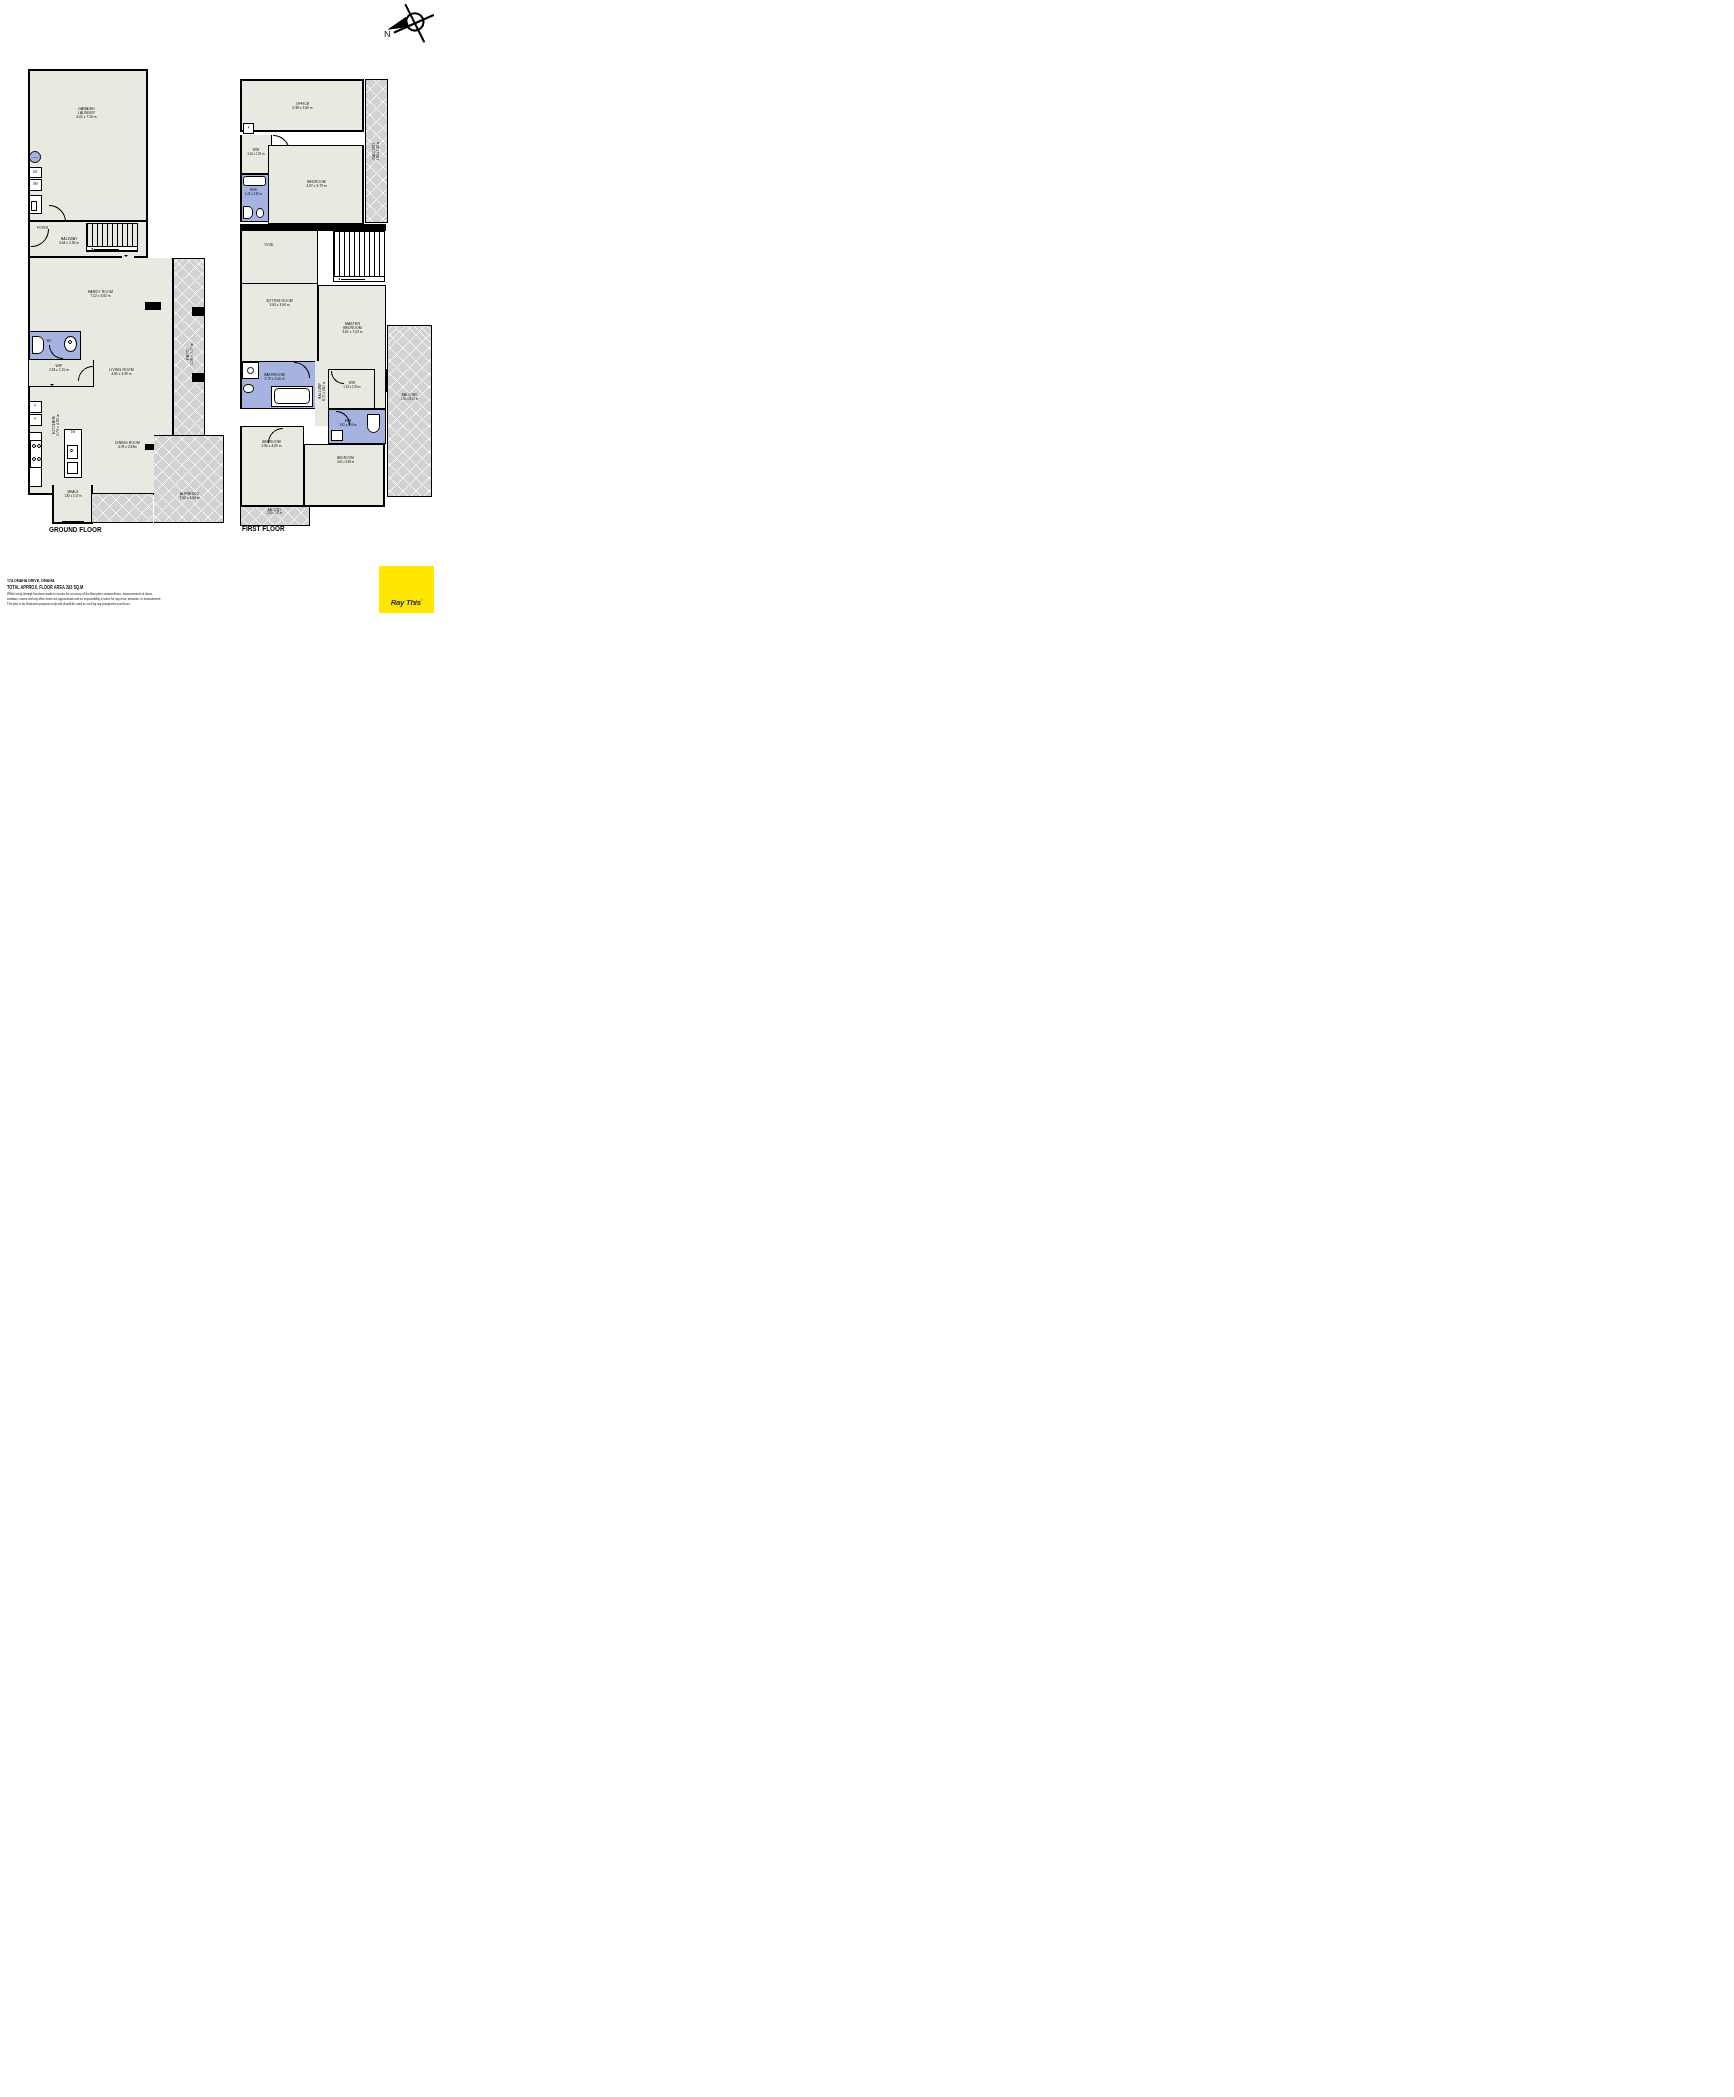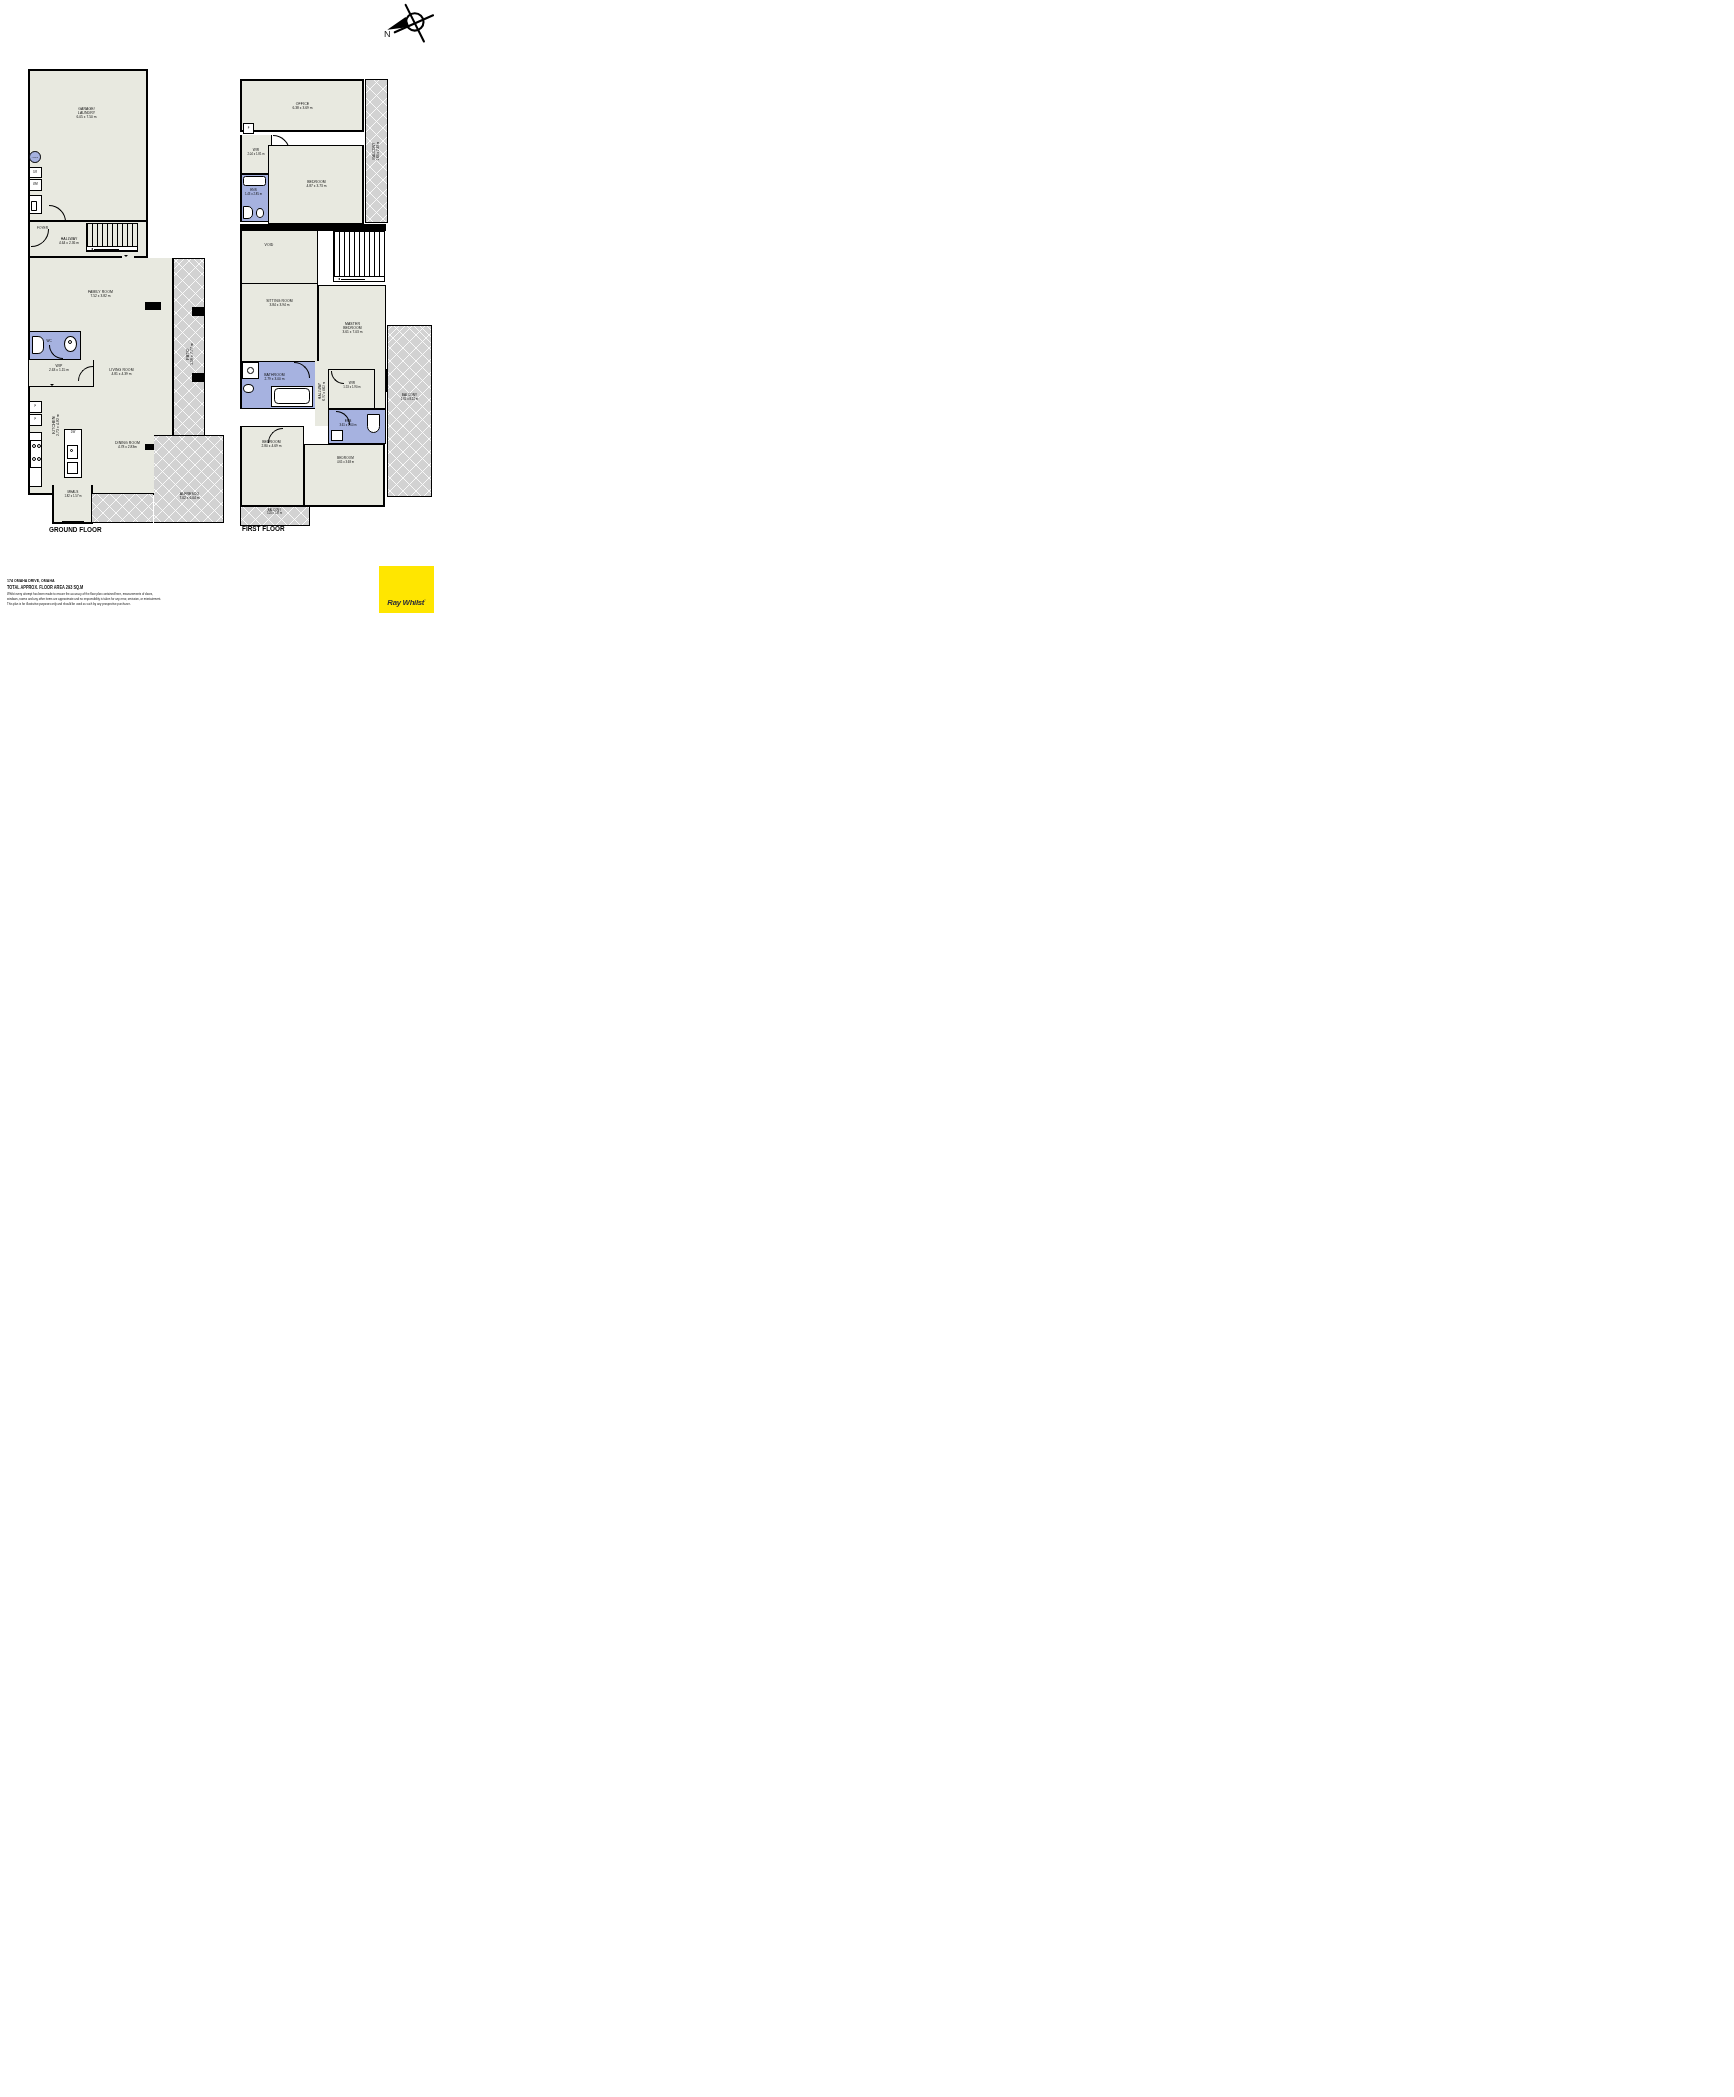--- a/index.html
+++ b/index.html
@@ -315,18 +315,18 @@
   <div style="position:absolute;left:7.1px;top:578px;">
     <div class="addr">174 OMAHA DRIVE, OMAHA</div>
     <div class="area">TOTAL APPROX. FLOOR AREA 293 SQ.M</div>
     <div class="disc" style="margin-top:2.5px;">Whilst every attempt has been made to ensure the accuracy of the floor plan contained here, measurements of doors,</div>
     <div class="disc">windows, rooms and any other items are approximate and no responsibility is taken for any error, omission, or misstatement.</div>
     <div class="disc">This plan is for illustrative purposes only and should be used as such by any prospective purchaser.</div>
   </div>
 
   <div class="logo">
     <div class="brand">
-      <span>Ray Whilst</span><sup>®</sup>
+      <span>Ray This</span><sup>®</sup>
     </div>
   </div>
 
 </div>
 
 
 </body></html>

